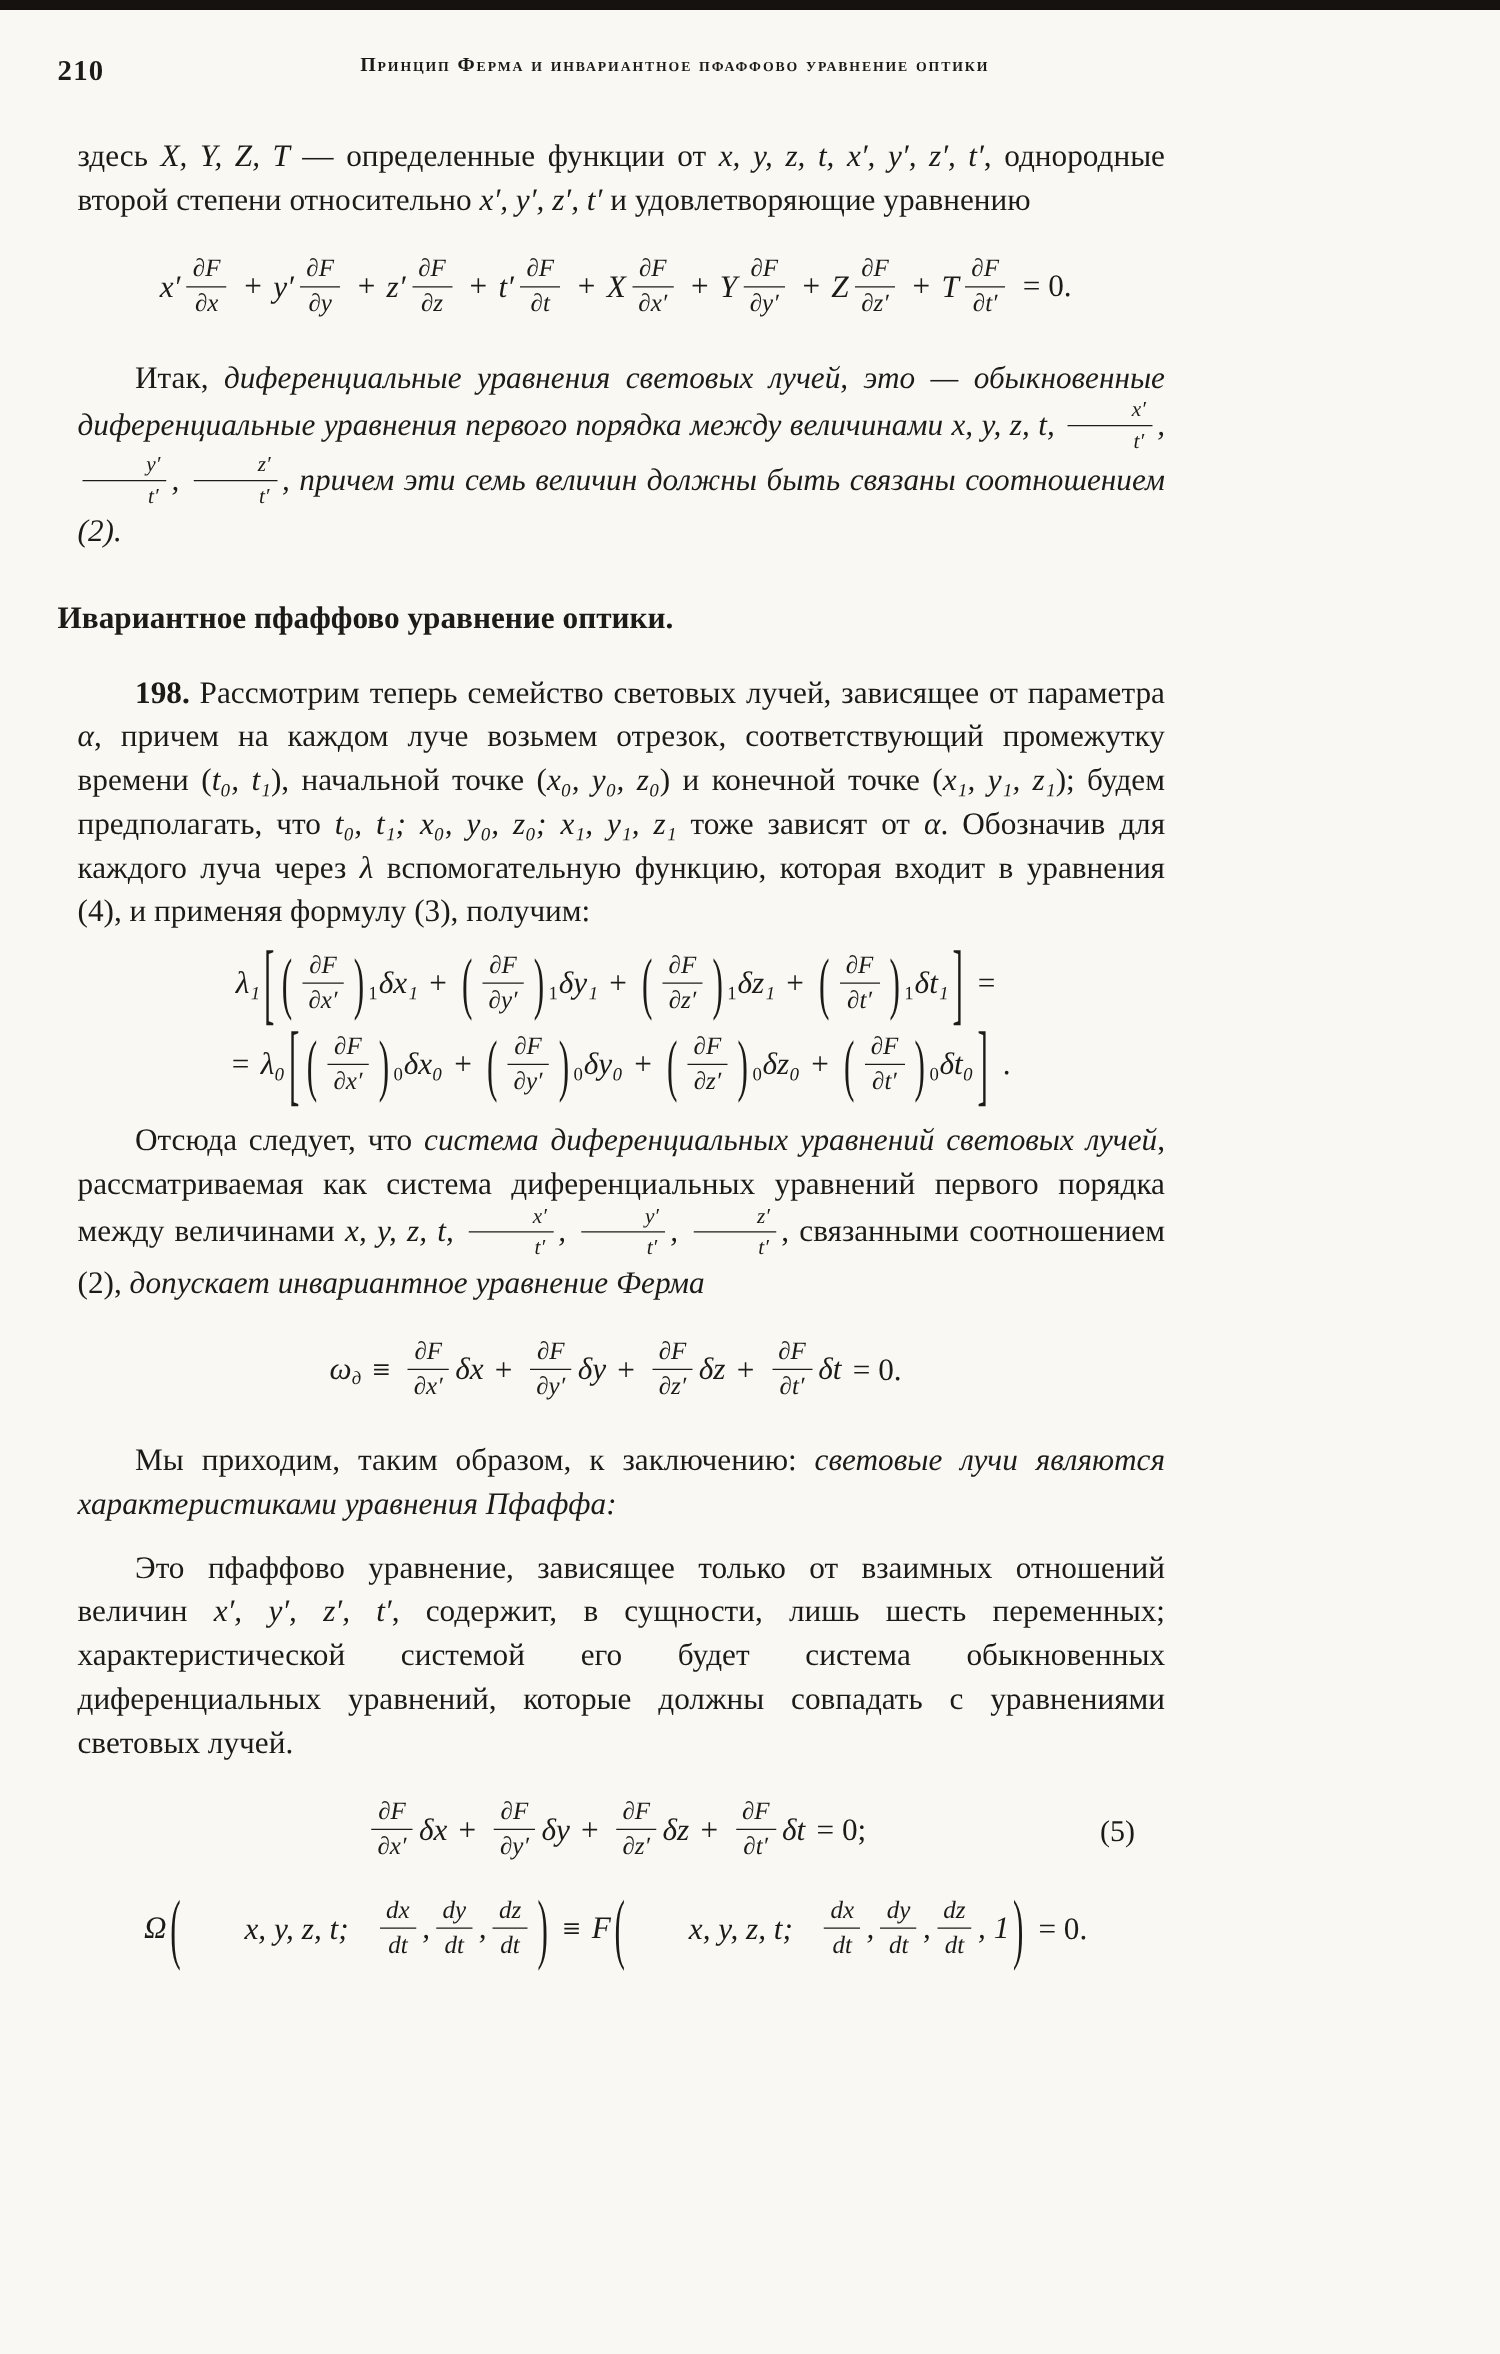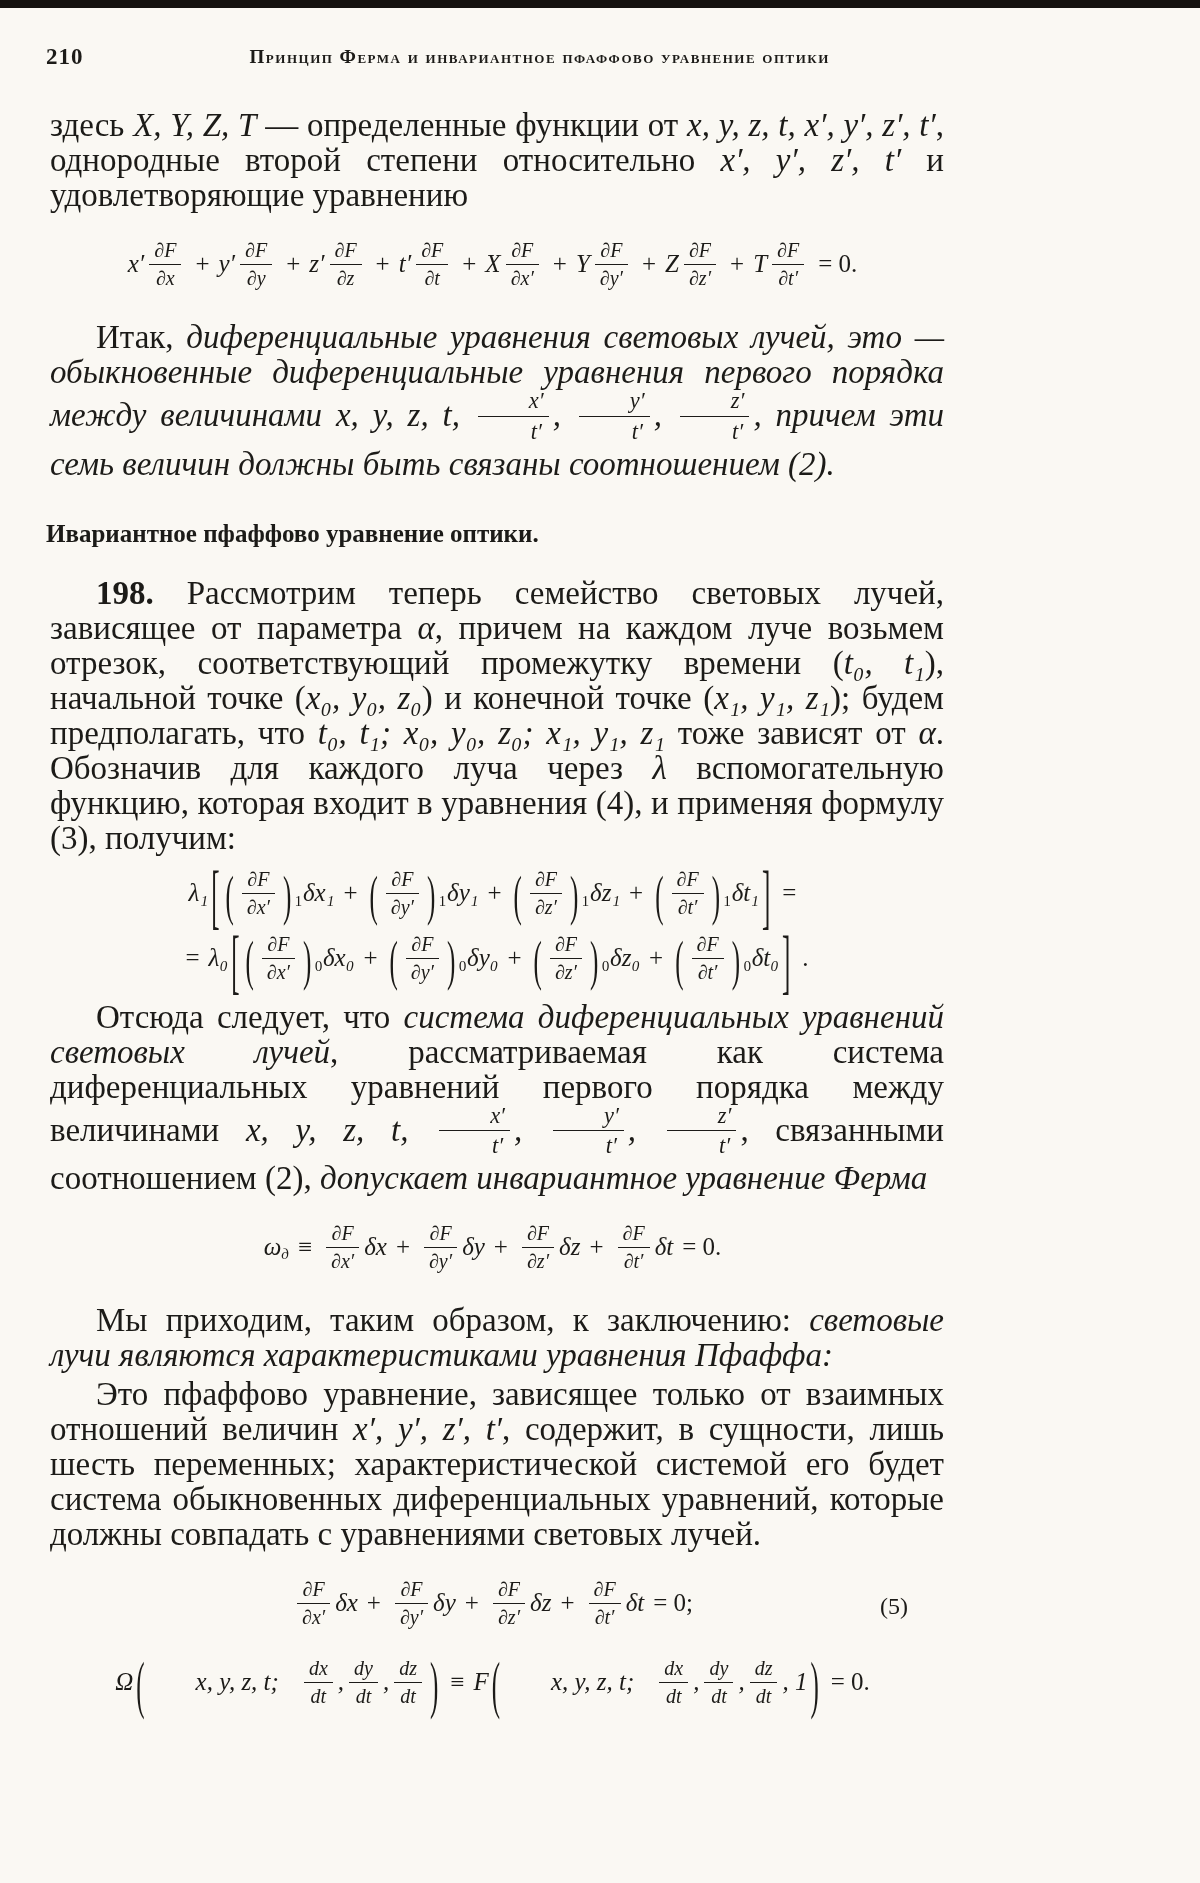--- a/index.html
+++ b/index.html
@@ -16,44 +16,44 @@
   }
   .scan-edge { height: 8px; background: #15120f; width: 100%; }
   .content {
     box-sizing: border-box;
     width: 100%;
     padding: 36px 252px 60px 46px; 
   }
   
   .running-head {
     display: flex;
-    align-items: center;
+    align-items: flex-start;
     margin-bottom: 38px;
   }
   .pagenum {
     font-size: 23px;
     font-weight: bold;
     letter-spacing: 1px;
     margin-right: 48px;
   }
   .rh-title {
     flex: 1;
     text-align: center;
     font-variant: small-caps;
     font-weight: bold;
-    font-size: 19px;
+    font-size: 16px;
     letter-spacing: 1.5px;
     white-space: nowrap;
   }
   
   p.body {
-    font-size: 33px;
+    font-size: 25px;
     line-height: 35px;
     text-align: justify;
-    margin: 4px;
+    margin: 16px;
   }
   p.body.indent { text-indent: 46px; }
   p.body + p.body { margin-top: 2px; }
   .it { font-style: italic; }
   .bd { font-weight: bold; }
   .sb { font-size: 0.6em; vertical-align: -0.28em; font-style: italic; }
   
   h2.section-heading {
     text-align: left;
     font-size: 25px;

